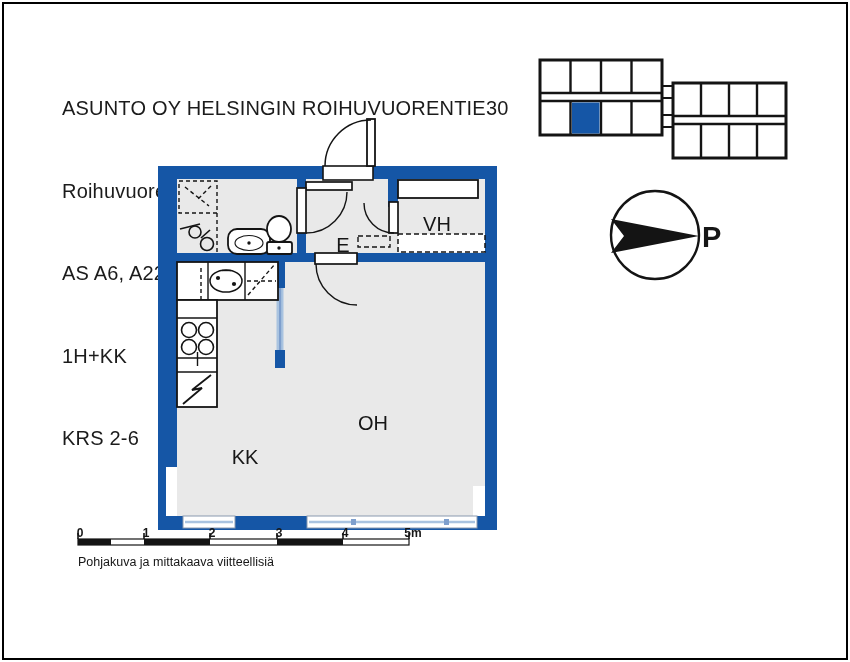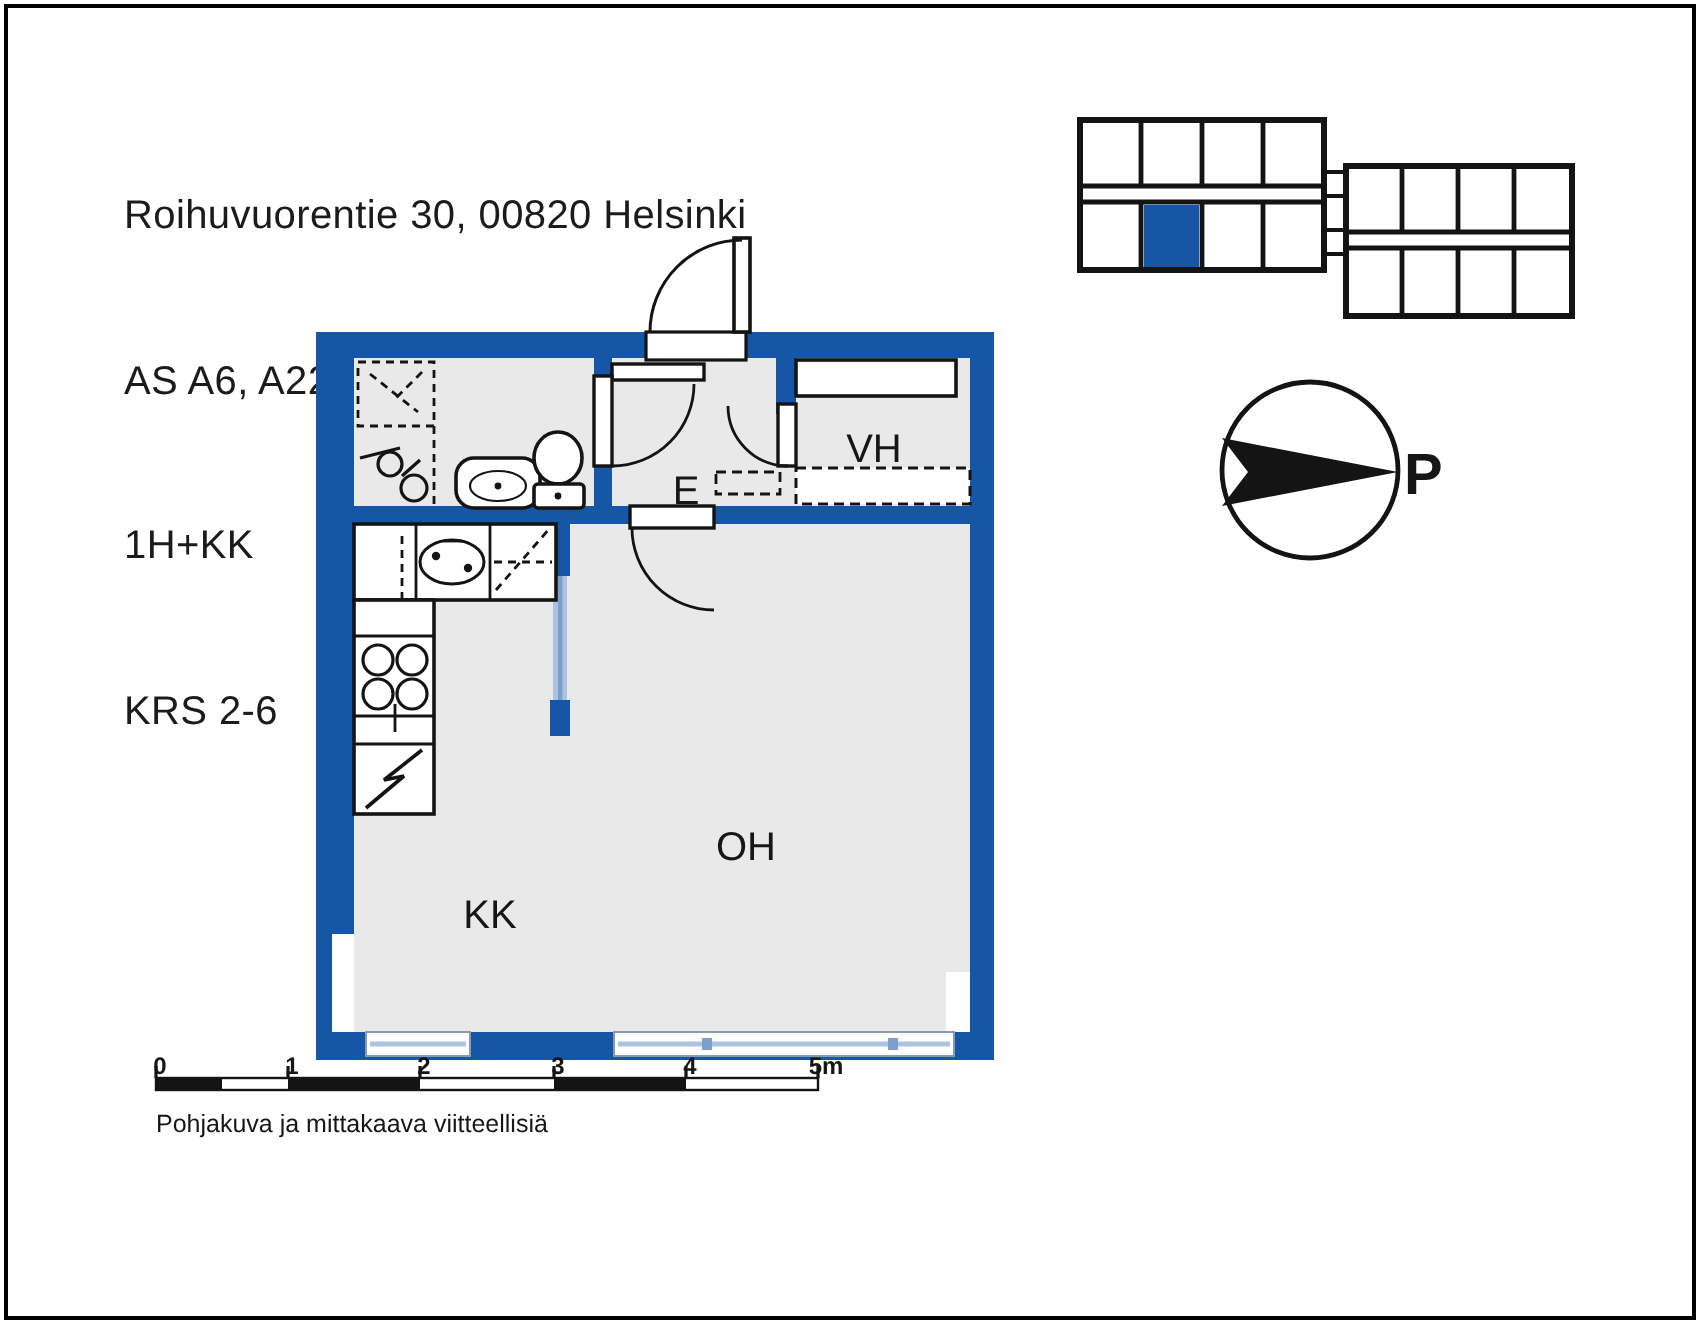--- a/index.html
+++ b/index.html
@@ -24,20 +24,21 @@
   .caption{font-size:12.5px;}
   .north-lbl{font-size:29px;font-weight:bold;}
 </style>
 </head>
 <body>
 
 <div class="screen">
   <div class="frame"></div>
 
   <div class="title-block">
+    <div>ASUNTO OY HELSINGIN ROIHUVUORENTIE30</div>
     <div>Roihuvuorentie 30, 00820 Helsinki</div>
     <div>AS A6, A22, A38, A54, A70</div>
     <div>1H+KK</div>
     <div>KRS 2-6</div>
   </div>
 
   <svg width="850" height="662" viewBox="0 0 850 662">
 
     <g>
 

